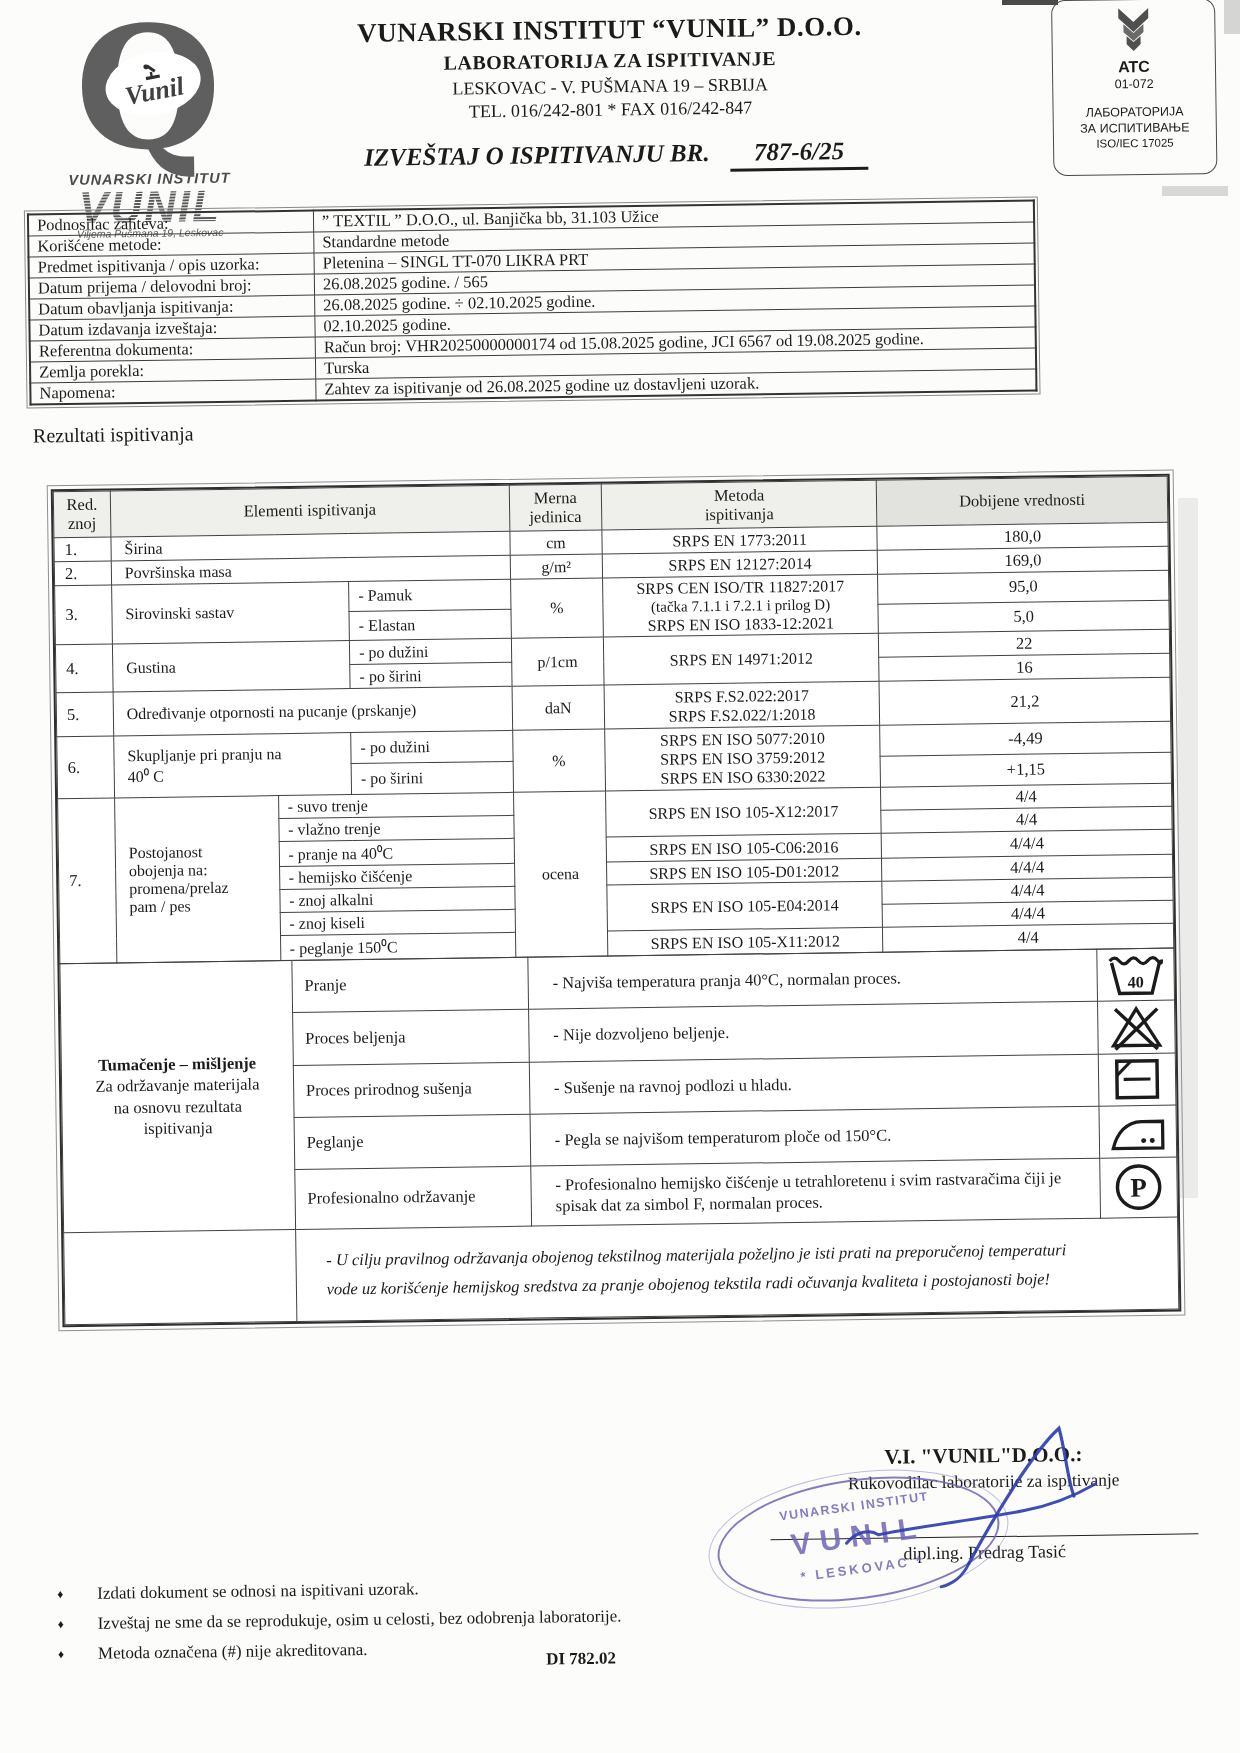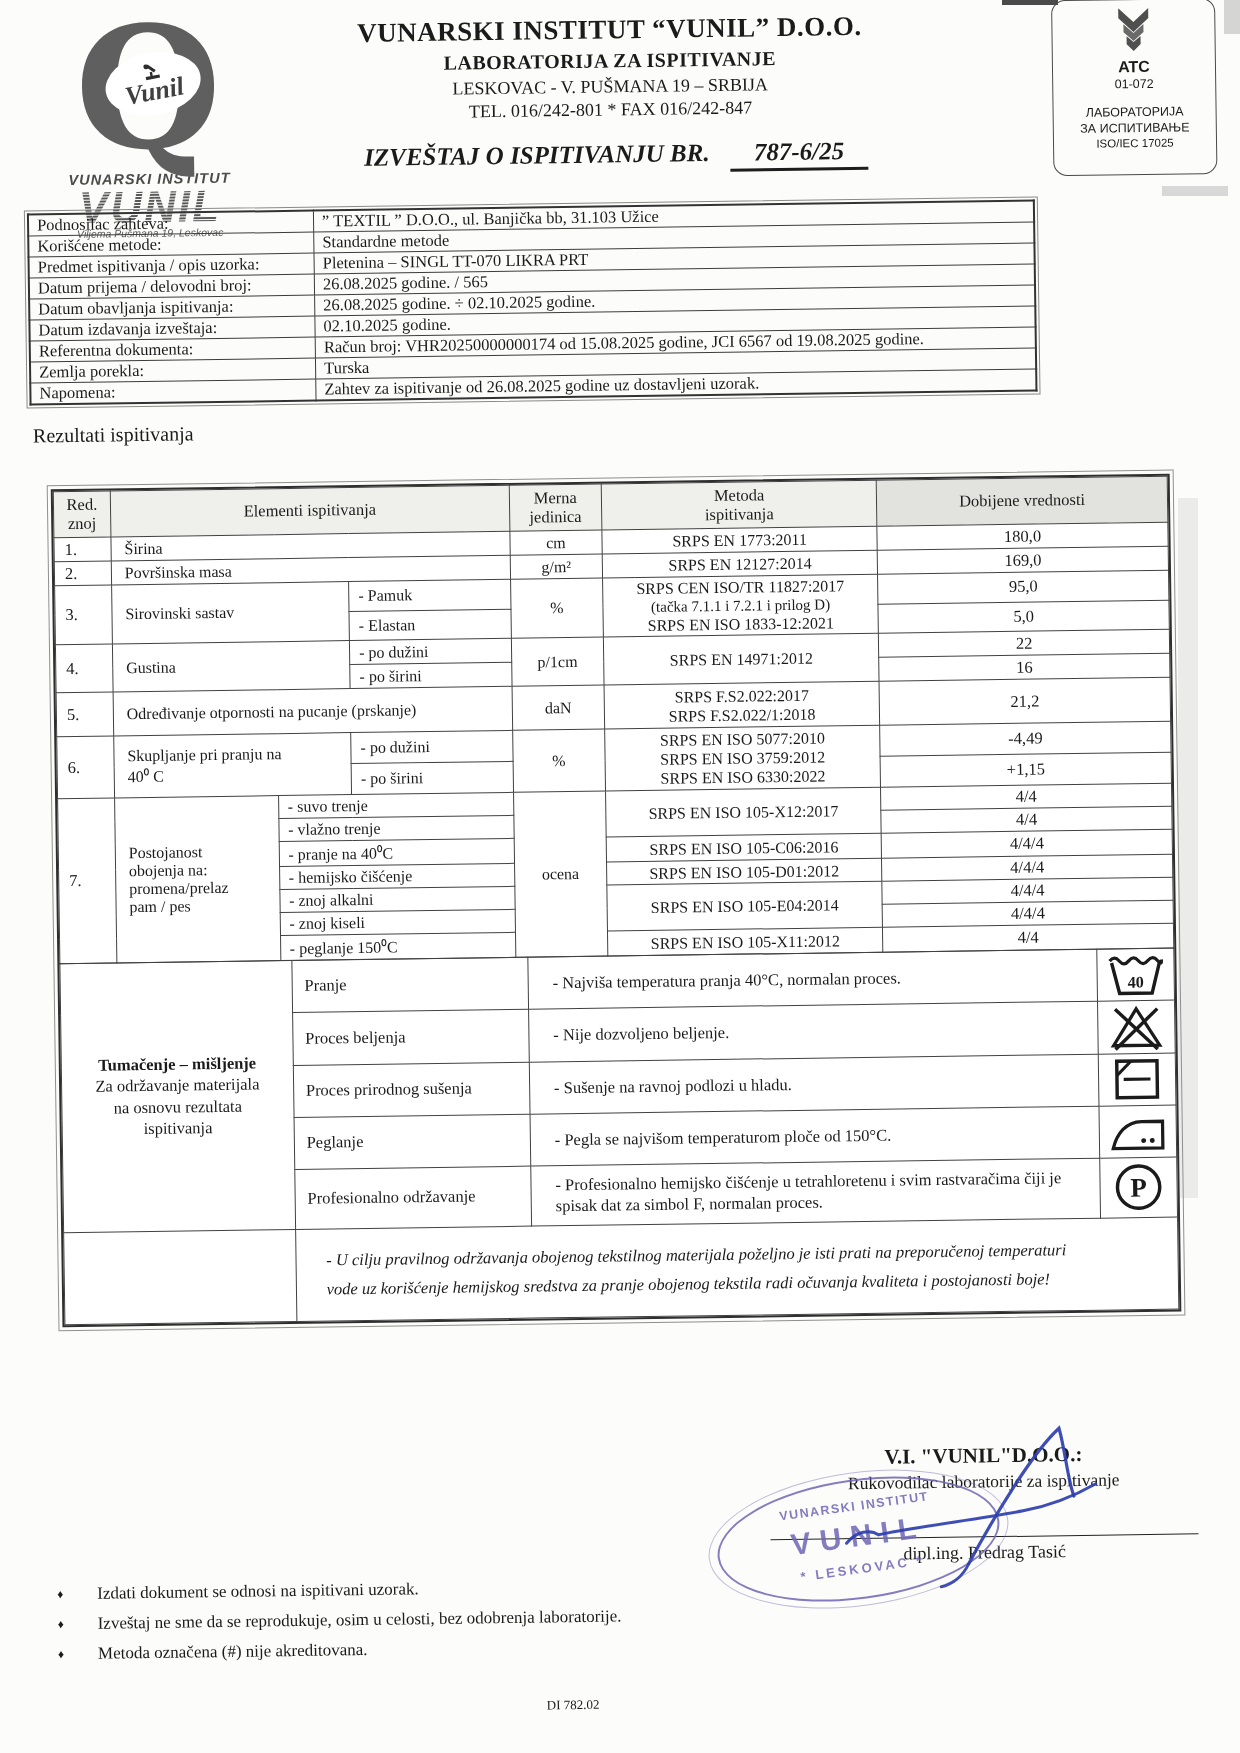--- a/index.html
+++ b/index.html
@@ -89,21 +89,21 @@
   .stamp-oval2{position:absolute;inset:-3px -1px;border:1.5px solid rgba(112,102,182,.5);border-radius:50%;}
   .st1{position:absolute;top:24px;width:100%;text-align:center;font-size:12.5px;font-weight:bold;letter-spacing:1.5px;}
   .st2{position:absolute;top:44px;width:100%;text-align:center;font-size:30px;font-weight:bold;letter-spacing:9px;}
   .st3{position:absolute;top:86px;width:100%;text-align:center;font-size:13px;font-weight:bold;letter-spacing:3px;}
   .sigink{position:absolute;left:808px;top:1428px;z-index:3;}
 
   
   .bullets{position:absolute;left:46px;top:1576px;font-size:17px;}
   .bullet-row{display:flex;margin-bottom:10px;}
   .bullet-glyph{width:40px;font-size:12px;padding-top:3px;}
-  .doc-id{position:absolute;left:534px;top:1648px;font-size:13px;font-weight:normal;margin-top:48px;}
+  .doc-id{position:absolute;left:534px;top:1648px;font-size:17px;font-weight:bold;}
   .page-num{position:absolute;right:62px;top:1760px;font-size:17.5px;text-align:right;}
 </style>
 </head>
 <body>
 
 <div class="page">
   <div class="art a1"></div>
   <div class="art a2"></div>
   <div class="art a3"></div>
   <div class="art a4"></div>

